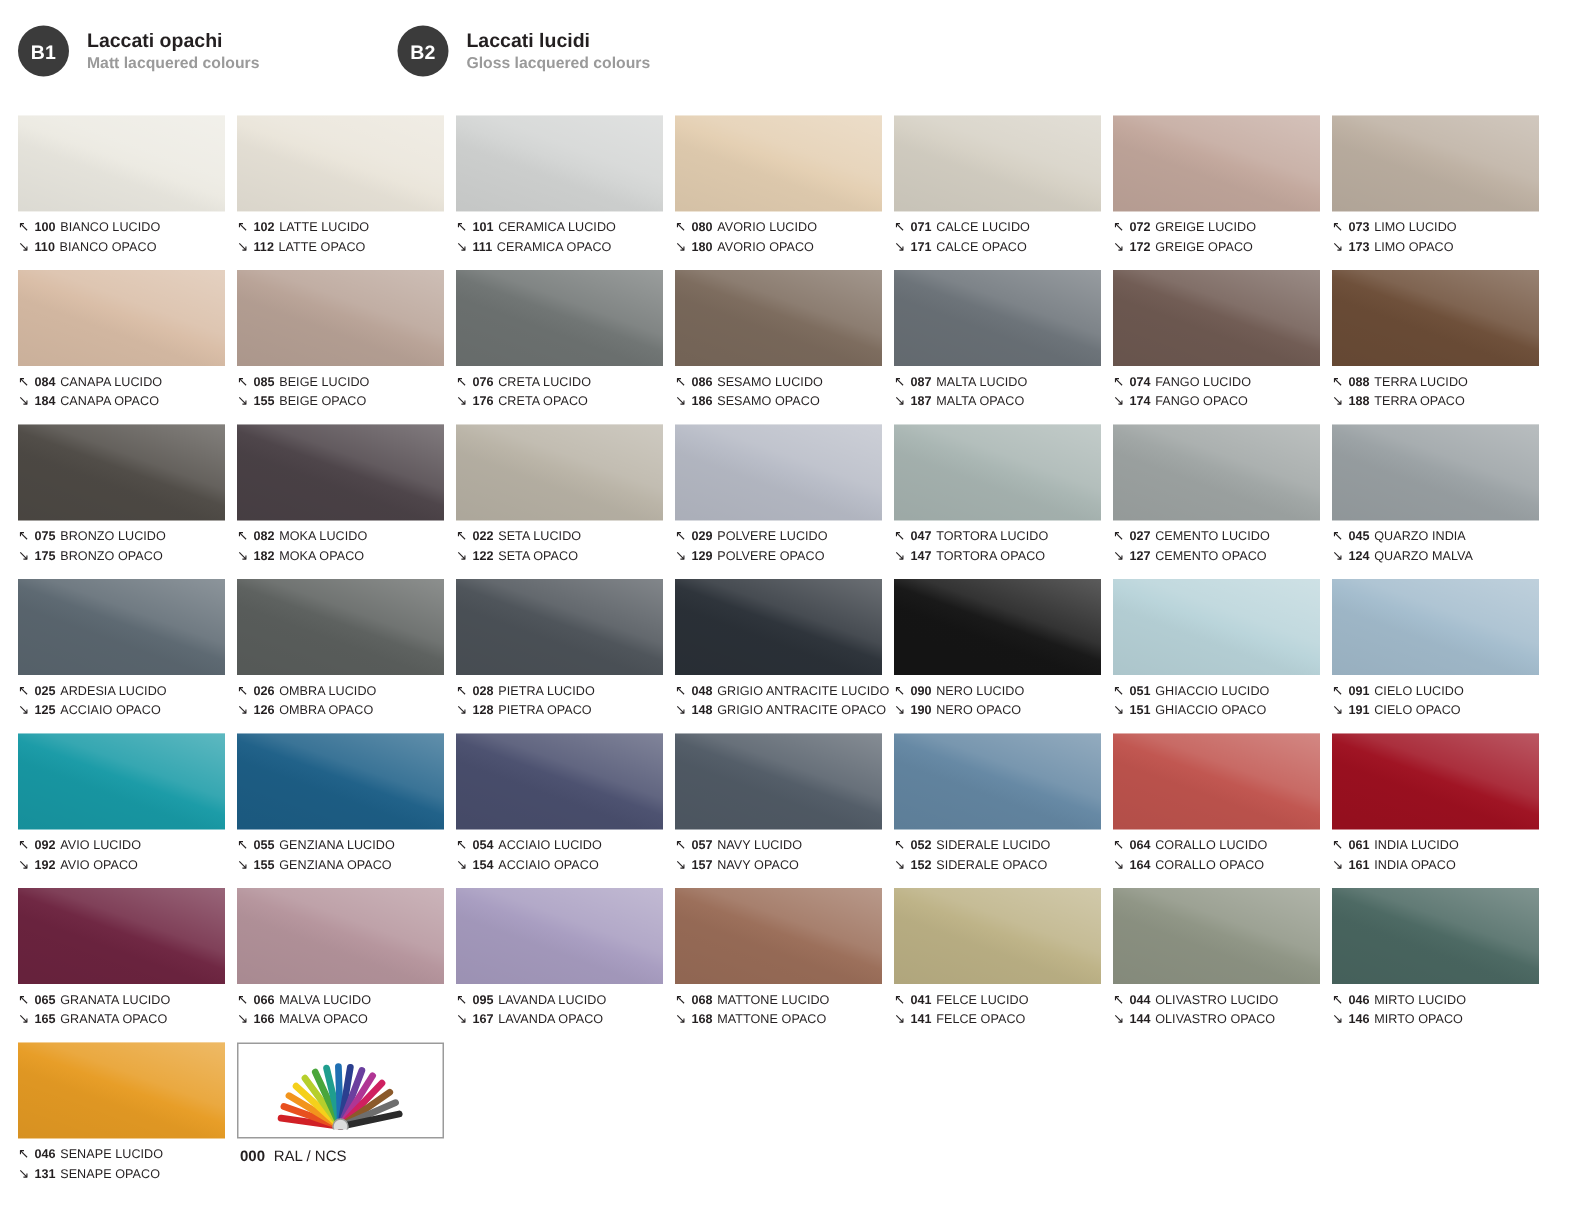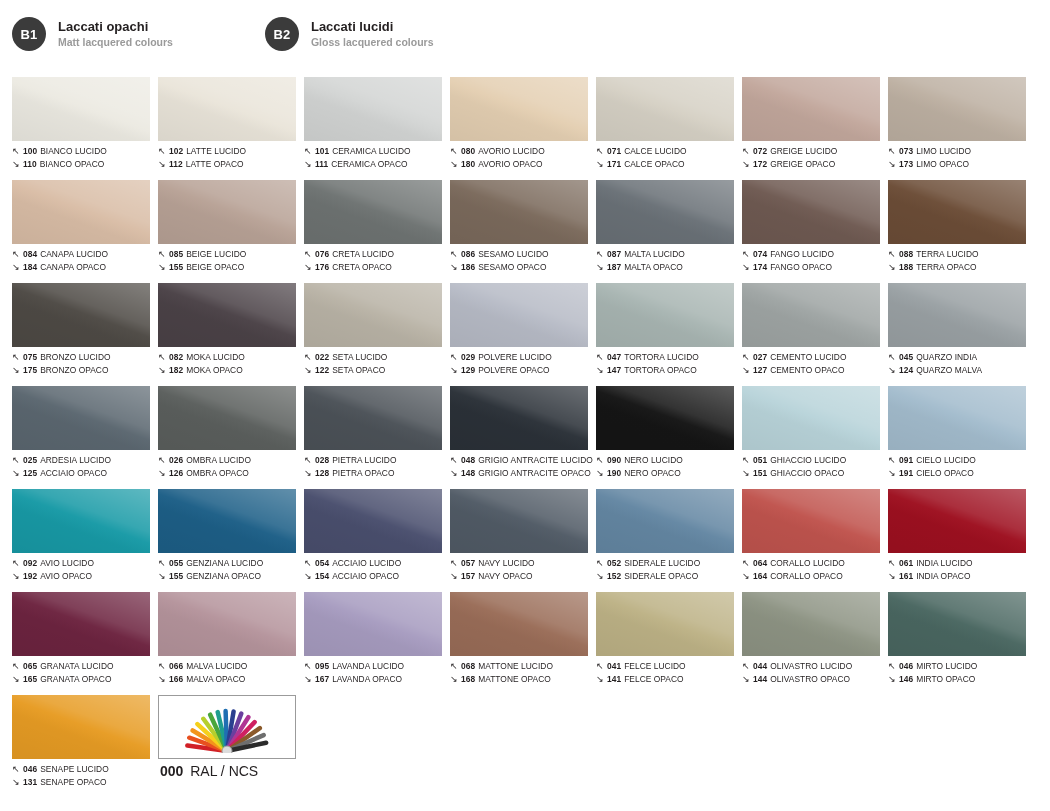--- a/index.html
+++ b/index.html
@@ -117,21 +117,21 @@
     height: 62px;
     border: 1px solid #9b9b9b;
     background: #ffffff;
     display: flex;
     align-items: center;
     justify-content: center;
     overflow: hidden;
   }
   .ral-label {
     padding-top: 6px;
-    font-size: 14px;
+    font-size: 10px;
     line-height: 13px;
     color: #231f20;
     padding-left: 2px;
   }
   .ral-label .code { font-weight: bold; }
 </style>
 </head>
 <body>
 
 <div class="page">

